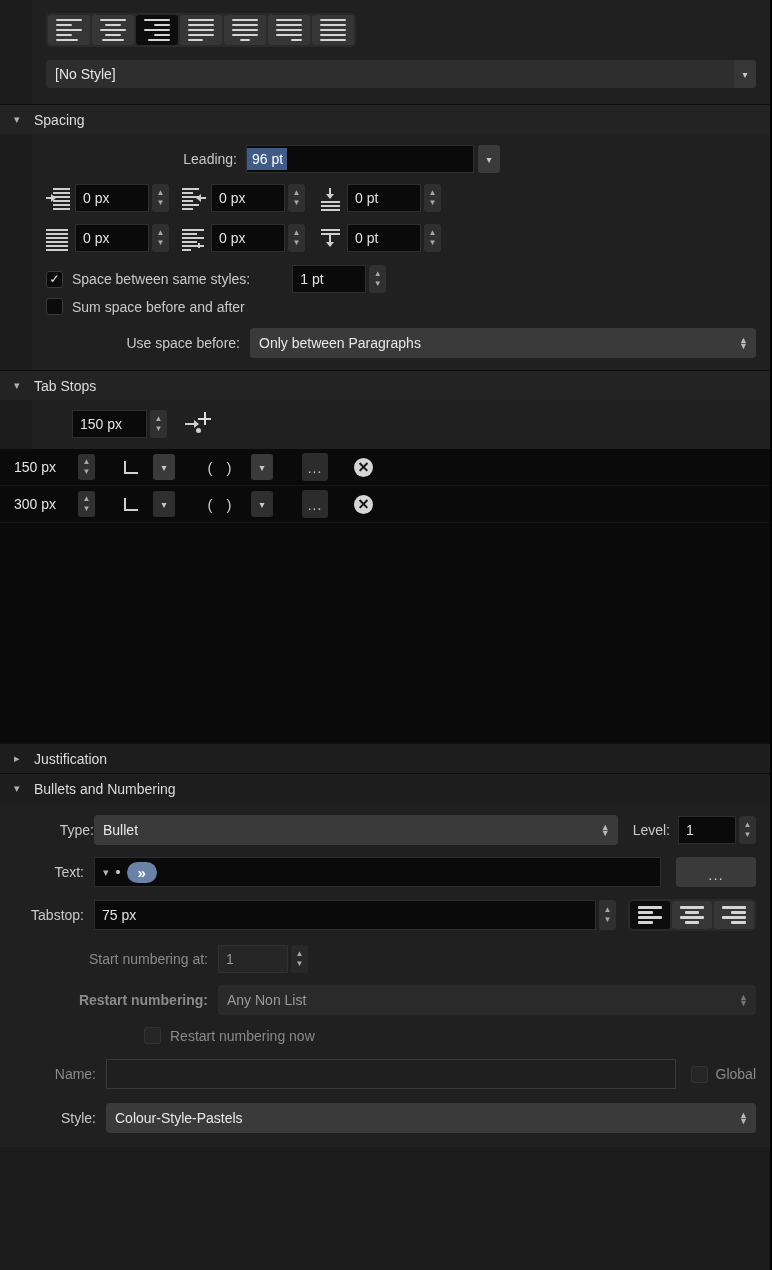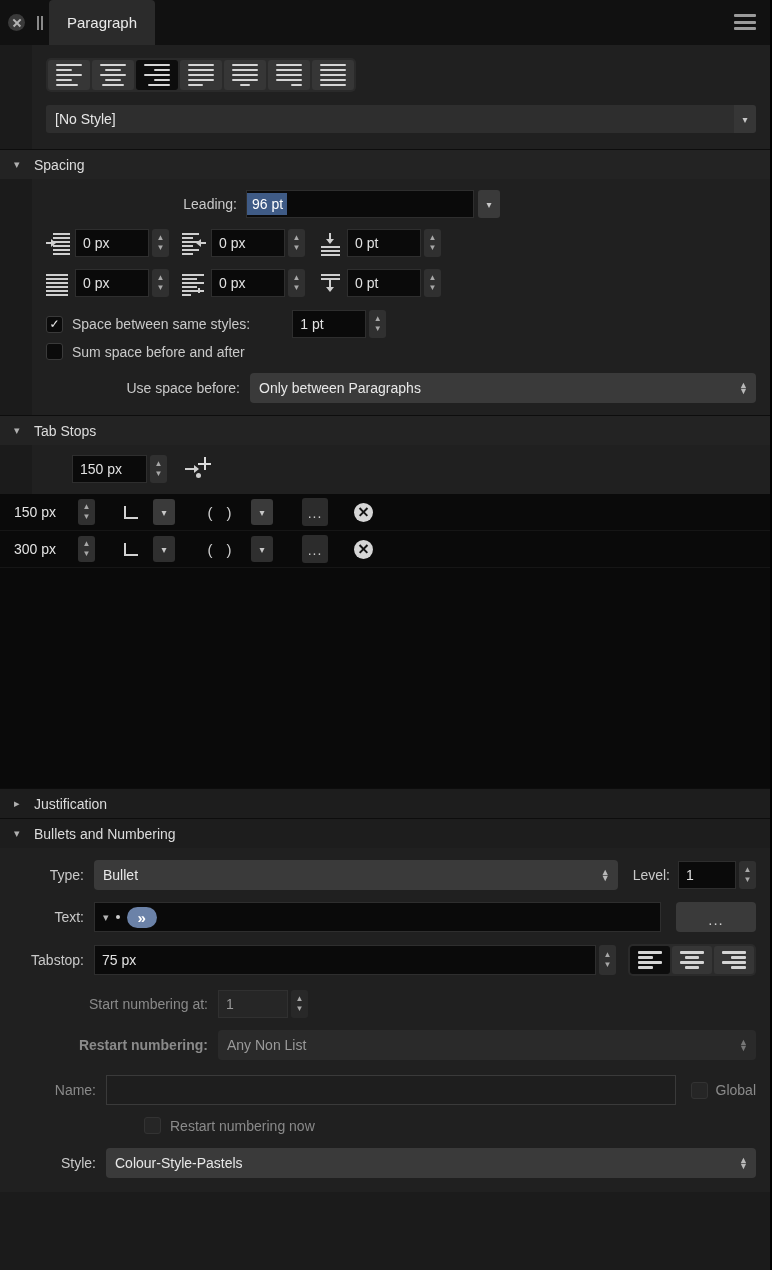--- a/index.html
+++ b/index.html
@@ -143,34 +143,20 @@
 
   .dots-btn { background: #3a3a3a; border-radius: 4px; height: 30px;
               display: flex; align-items: flex-end; justify-content: center;
               font-size: 15px; color: #cfcfcf; padding-bottom: 4px; letter-spacing: 1px; }
 </style>
 </head>
 <body>
 
 <div class="panel">
 
-  <div class="titlebar">
-    <div class="tb-icons">
-      <div class="close-circle"></div>
-      <div class="pause-icon"></div>
-    </div>
-    <div class="tab">
-      <span>Paragraph</span>
-    </div>
-    <div class="hamburger">
-      <i></i>
-        <i></i>
-        <i></i>
-    </div>
-  </div>
 
   <div class="body-zone" style="padding:13px 14px 16px 14px;">
     <div class="align-group">
       <div class="align-btn">
         <span class="ai">
           <i style="width:100%"></i>
             <i style="width:62%"></i>
             <i style="width:100%"></i>
             <i style="width:62%"></i>
             <i style="width:85%"></i>
@@ -471,21 +457,21 @@
   </div>
 
   <div class="sec-head" style="background:#1d1d1d;">
     <span class="chev">▾</span>
     <span>Bullets and Numbering</span>
   </div>
 
   <div style="background:#202020; padding:12px 14px 14px 14px;">
 
     <div class="row">
-      <span class="lbl" style="width:80px; text-align:right; padding-right:10px;">Type:</span>
+      <span class="lbl" style="width:80px; text-align:right; ">Type:</span>
       <div class="popbtn" style="flex:1; padding-right:26px;">
         <span>Bullet</span>
         <span class="vstep">
             <span>▲</span>
             <span>▼</span>
           </span>
       </div>
       <span class="lbl" style="margin-left:15px;">Level:</span>
       <div class="tfield" style="width:58px; margin-left:8px;">
         <span>1</span>
@@ -562,32 +548,32 @@
       <span class="lbl dim" style="width:204px; text-align:right; padding-right:10px;font-weight:bold;">Restart numbering:</span>
       <div class="popbtn dimbg" style="flex:1; padding-right:26px;">
         <span>Any Non List</span>
         <span class="vstep" style="color:#777">
             <span>▲</span>
             <span>▼</span>
           </span>
       </div>
     </div>
 
+    <div class="row" style="margin-top:12px; padding-left:130px;">
+      <div class="cbx dimbox"></div>
+      <span class="lbl dim" style="margin-left:9px;">Restart numbering now</span>
+    </div>
+
     <div class="row" style="margin-top:15px;">
       <span class="lbl dim" style="width:92px; text-align:right; padding-right:10px;">Name:</span>
       <div class="tfield" style="flex:1; height:30px; background:#1e1e1e; border-color:#3a3a3a;">
         <span></span>
       </div>
       <div class="cbx dimbox" style="margin-left:15px;"></div>
       <span class="lbl dim" style="margin-left:8px;">Global</span>
-    </div>
-
-    <div class="row" style="margin-top:12px; padding-left:130px;">
-      <div class="cbx dimbox"></div>
-      <span class="lbl dim" style="margin-left:9px;">Restart numbering now</span>
     </div>
 
     <div class="row" style="margin-top:14px;">
       <span class="lbl" style="width:92px; text-align:right; padding-right:10px;">Style:</span>
       <div class="popbtn" style="flex:1; padding-right:26px;">
         <span>Colour-Style-Pastels</span>
         <span class="vstep">
             <span>▲</span>
             <span>▼</span>
           </span>

